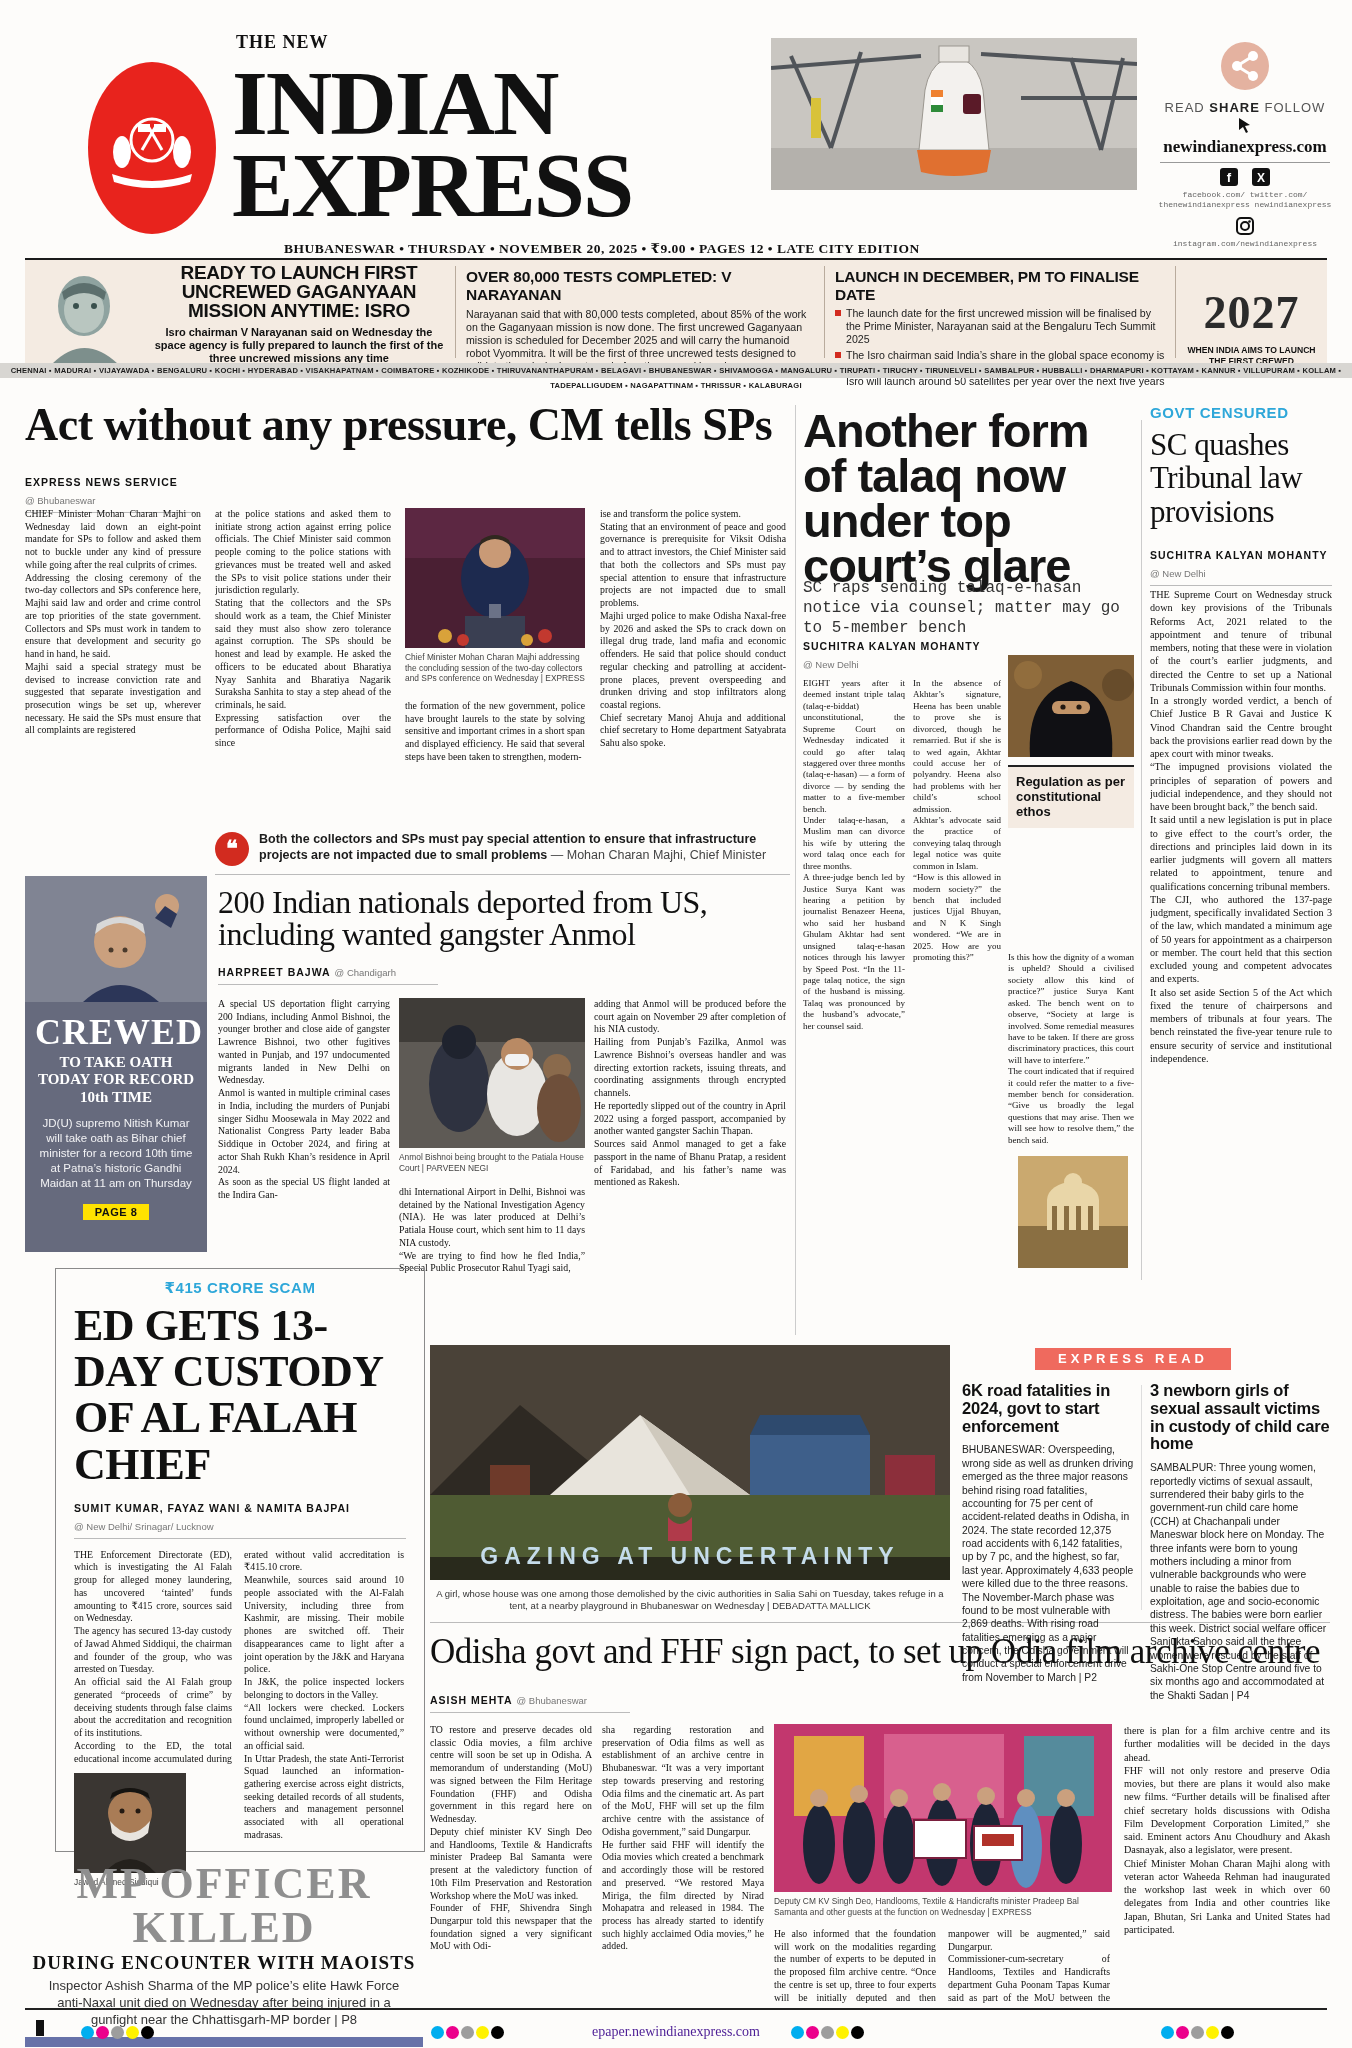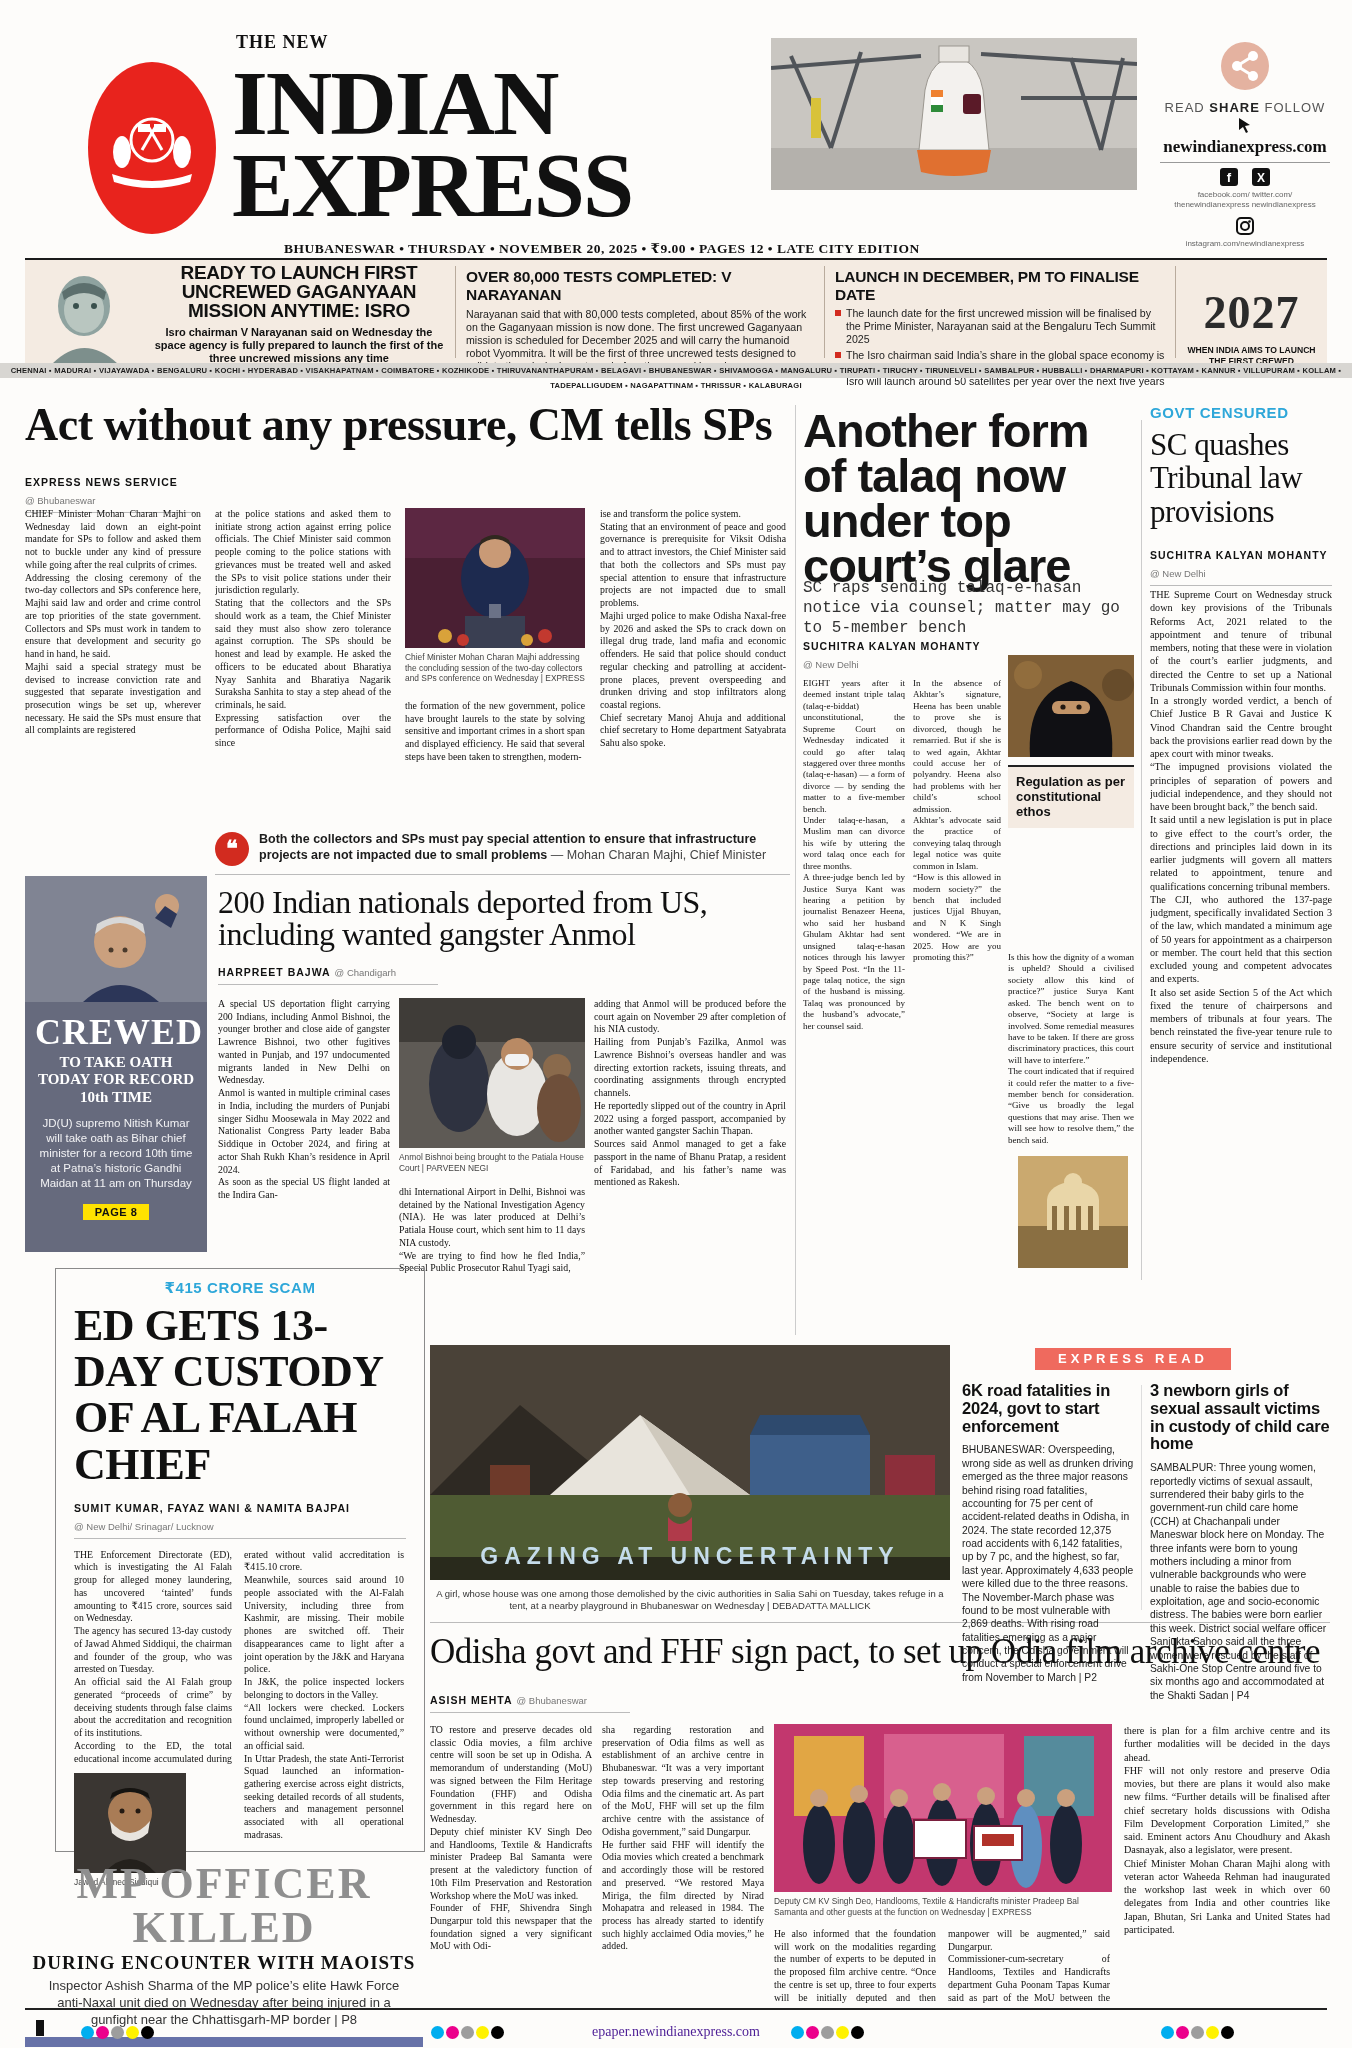--- a/index.html
+++ b/index.html
@@ -9,21 +9,21 @@
   .serif{font-family:"Liberation Serif","DejaVu Serif","DejaVu Sans",serif;}
 
   
   .logo-oval{background:#e8231d;border-radius:50%;display:flex;align-items:center;justify-content:center;}
   .mast-kicker{font-weight:bold;font-size:18px;letter-spacing:1px;}
   .mast-title{font-weight:bold;line-height:.82;font-size:92px;letter-spacing:-2px;}
   .dateline{font-weight:bold;font-size:13.5px;letter-spacing:.5px;white-space:nowrap;}
   .rsf{font-family:"Liberation Sans","DejaVu Sans",sans-serif;font-size:13px;color:#555;letter-spacing:1px;}
   .rsf b{color:#222;}
   .site{font-size:17px;font-weight:bold;}
-  .social-small{font-family:Liberation Sans, sans-serif;font-size:8px;color:#666;line-height:1.3;}
+  .social-small{font-family:Liberation Mono, monospace;font-size:8px;color:#666;line-height:1.3;}
 
   
   .strip{background:#f4ebe2;border-top:2px solid #1b1b1b;border-bottom:1px solid #8c8c8c;display:flex;align-items:stretch;}
   .strip .sec{padding:8px 10px 4px;}
   .strip-h1{font-family:"Liberation Sans","DejaVu Sans",sans-serif;font-weight:bold;font-size:19px;line-height:1.02;letter-spacing:-.3px;text-align:center;}
   .strip-h2{font-family:"Liberation Sans","DejaVu Sans",sans-serif;font-weight:bold;font-size:15.5px;letter-spacing:-.2px;}
   .strip-sub{font-family:"Liberation Sans","DejaVu Sans",sans-serif;font-weight:bold;font-size:11px;line-height:1.2;text-align:center;margin-top:5px;}
   .strip-body{font-family:"Liberation Sans","DejaVu Sans",sans-serif;font-size:10.6px;line-height:1.22;margin-top:4px;color:#222;}
   .strip-div{width:1px;background:#b9ab9d;margin:6px 0;}
   .bullet-row{display:flex;gap:5px;margin-top:3px;}

